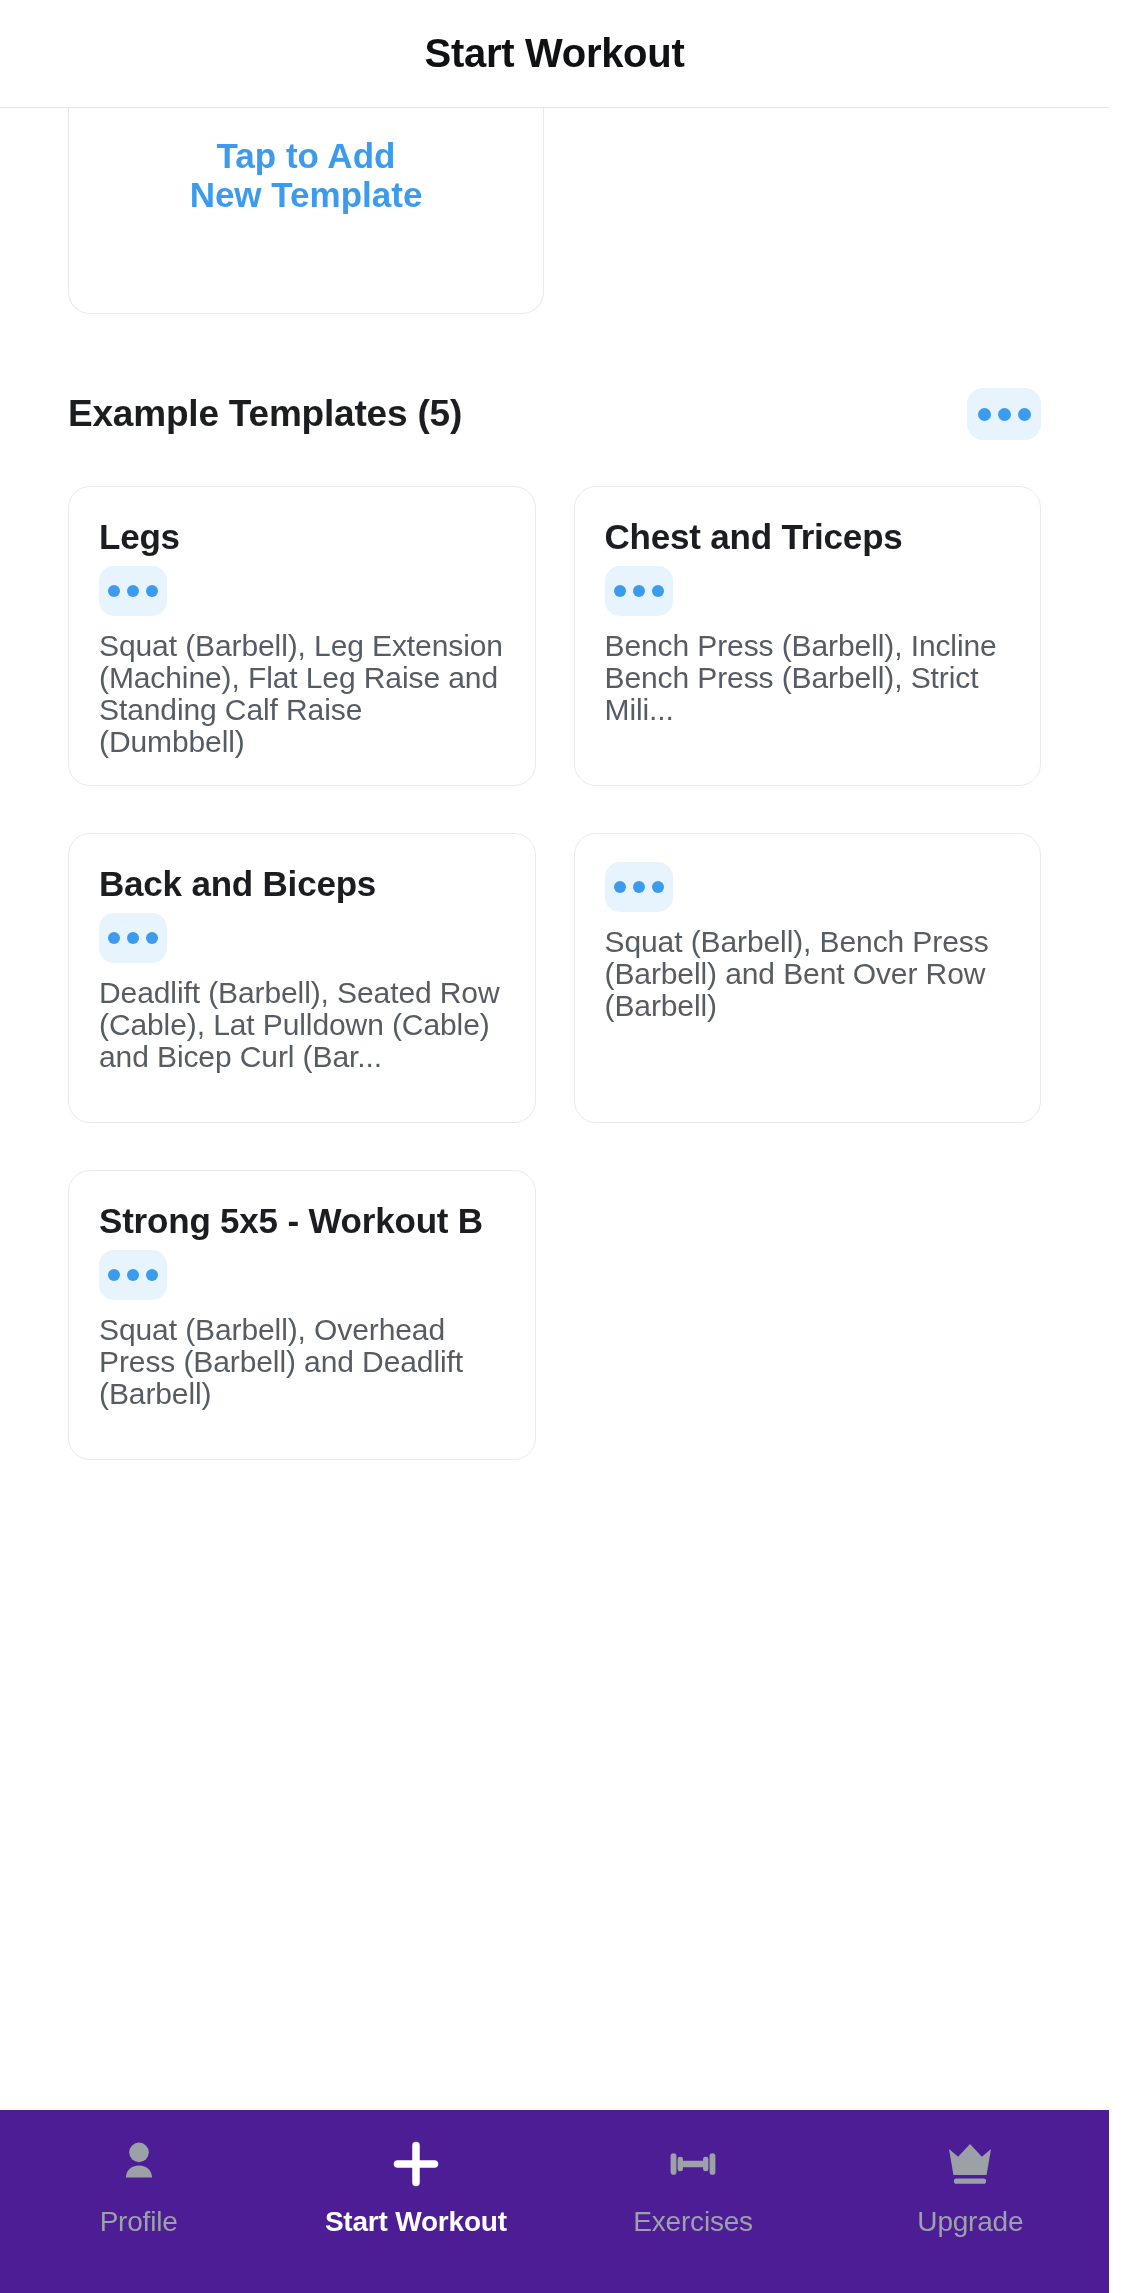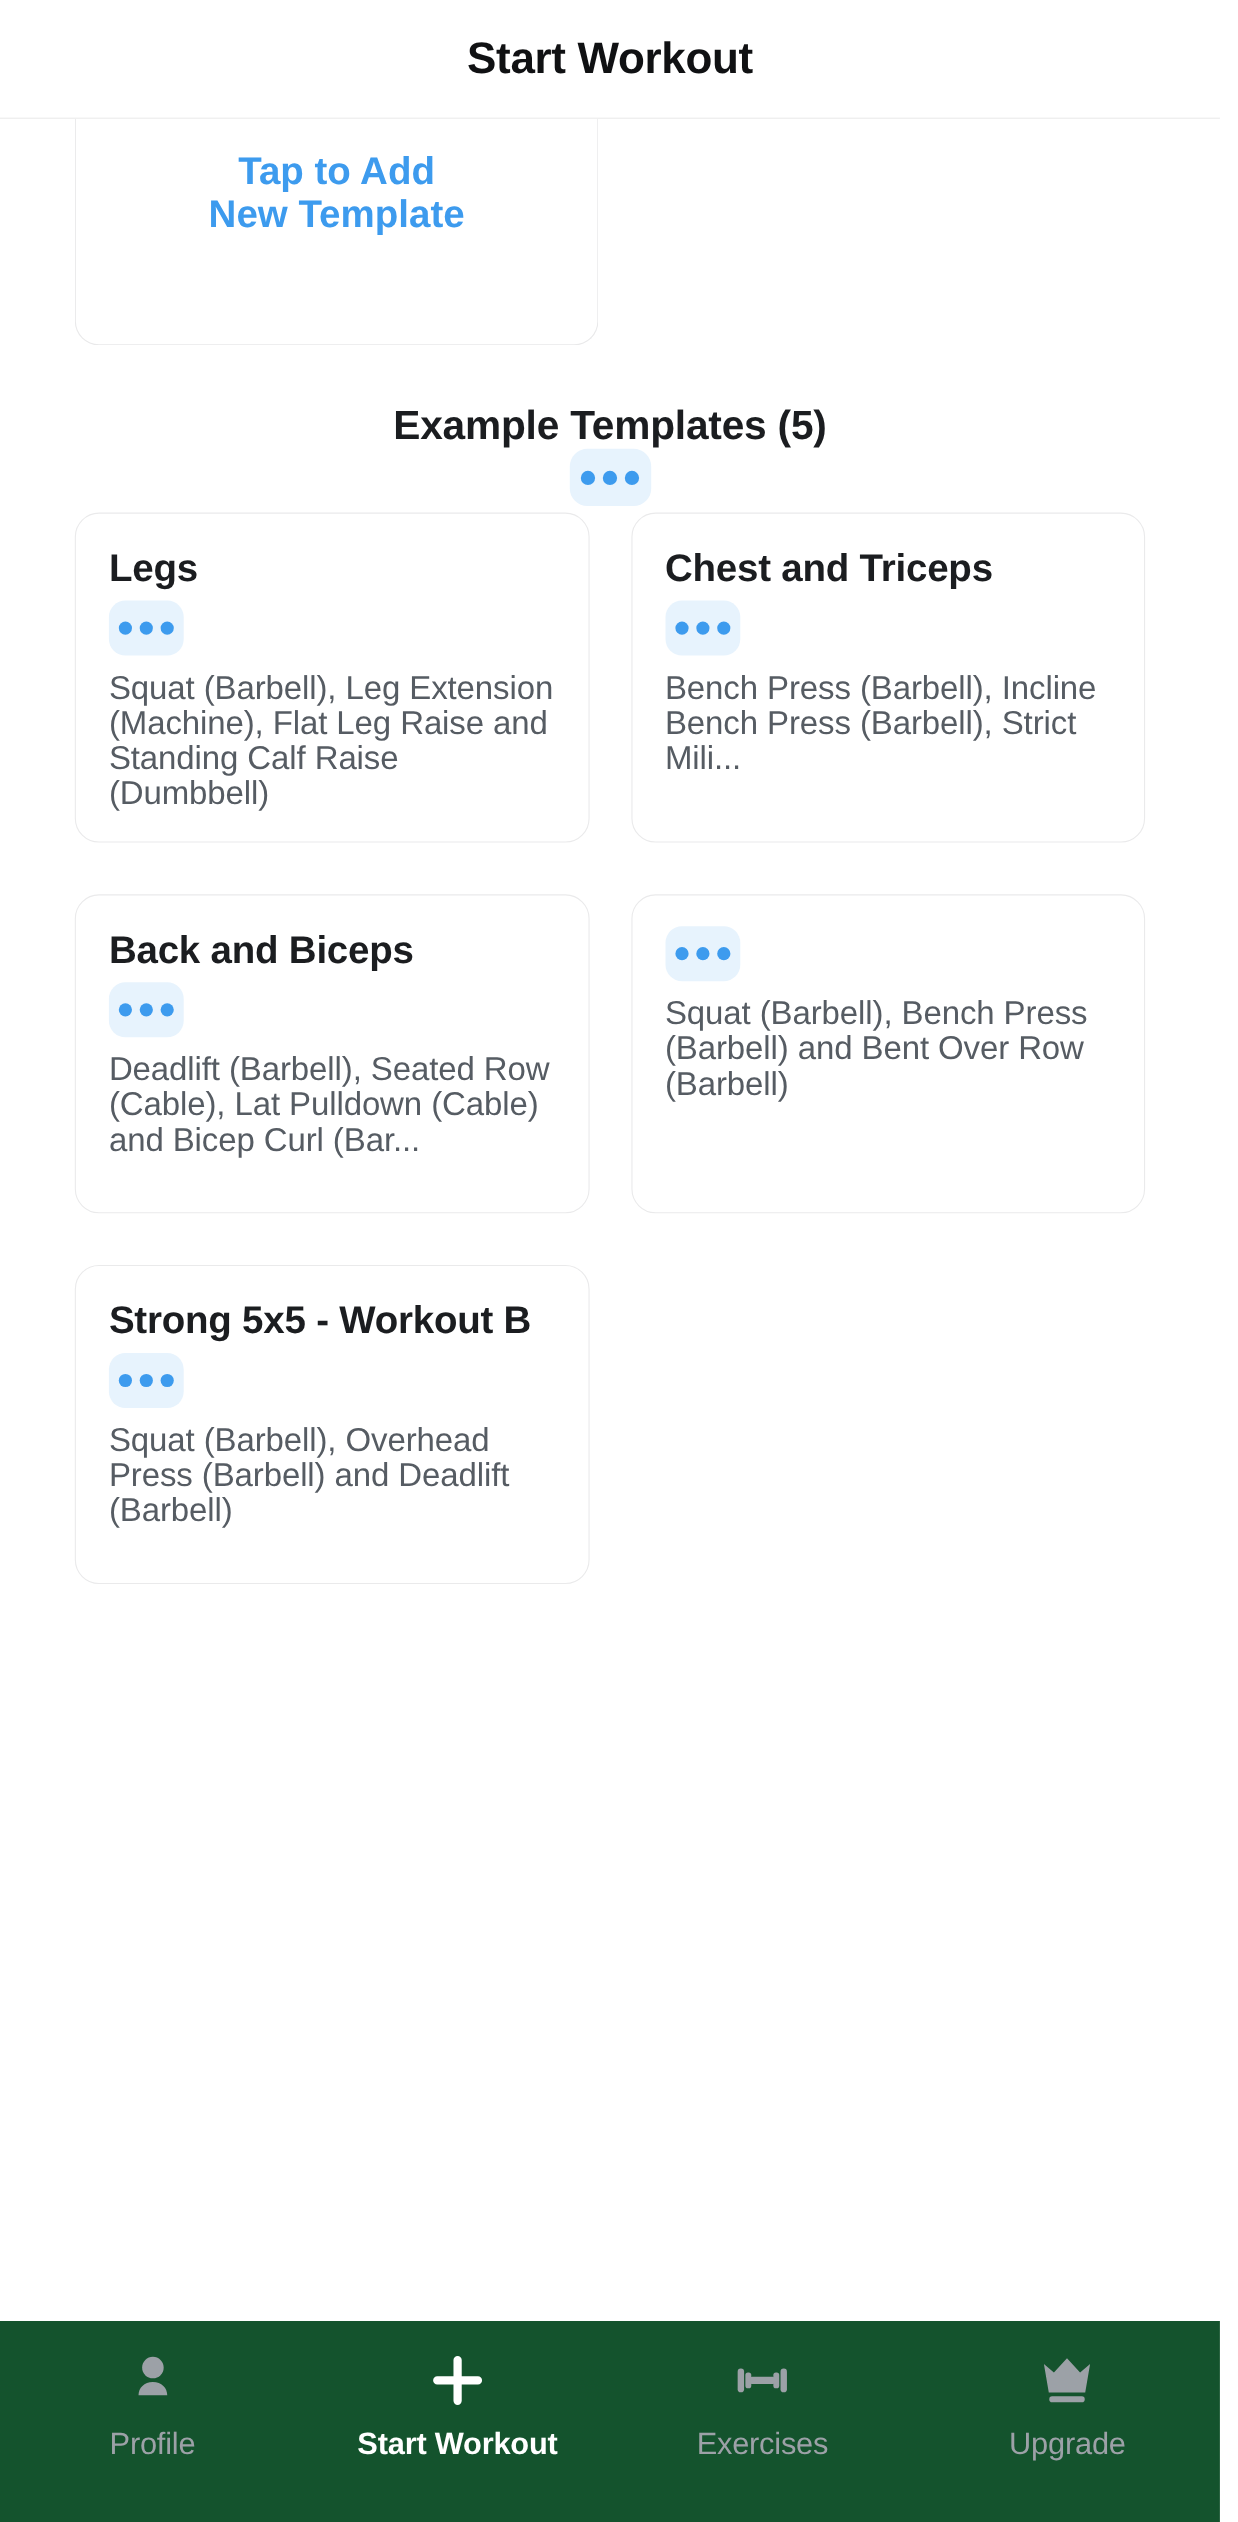--- a/index.html
+++ b/index.html
@@ -65,26 +65,25 @@
     font-size: 35px;
     font-weight: bold;
     color: #3d9bee;
     text-align: center;
     line-height: 1.12;
     white-space: pre-line;
   }
 
   
   .section-head {
-    margin-top: 52px;
+    margin-top: 72px;
     height: 56px;
     display: flex;
     align-items: center;
     justify-content: space-between;
-    flex-direction: column;
   }
   .section-title {
     font-size: 37px;
     font-weight: bold;
     color: #1b1d20;
     letter-spacing: -0.2px;
   }
 
   
   .dots-btn {
@@ -145,21 +144,21 @@
     letter-spacing: -0.1px;
   }
 
   
   .grid .single { grid-column: 1 / 2; }
 
   
   .tabbar {
     flex: 0 0 183px;
     height: 183px;
-    background: #14532d;
+    background: #4c1d95;
     display: flex;
     align-items: flex-start;
     justify-content: space-around;
     padding-top: 22px;
   }
   .tab {
     flex: 1 1 0;
     display: flex;
     flex-direction: column;
     align-items: center;

